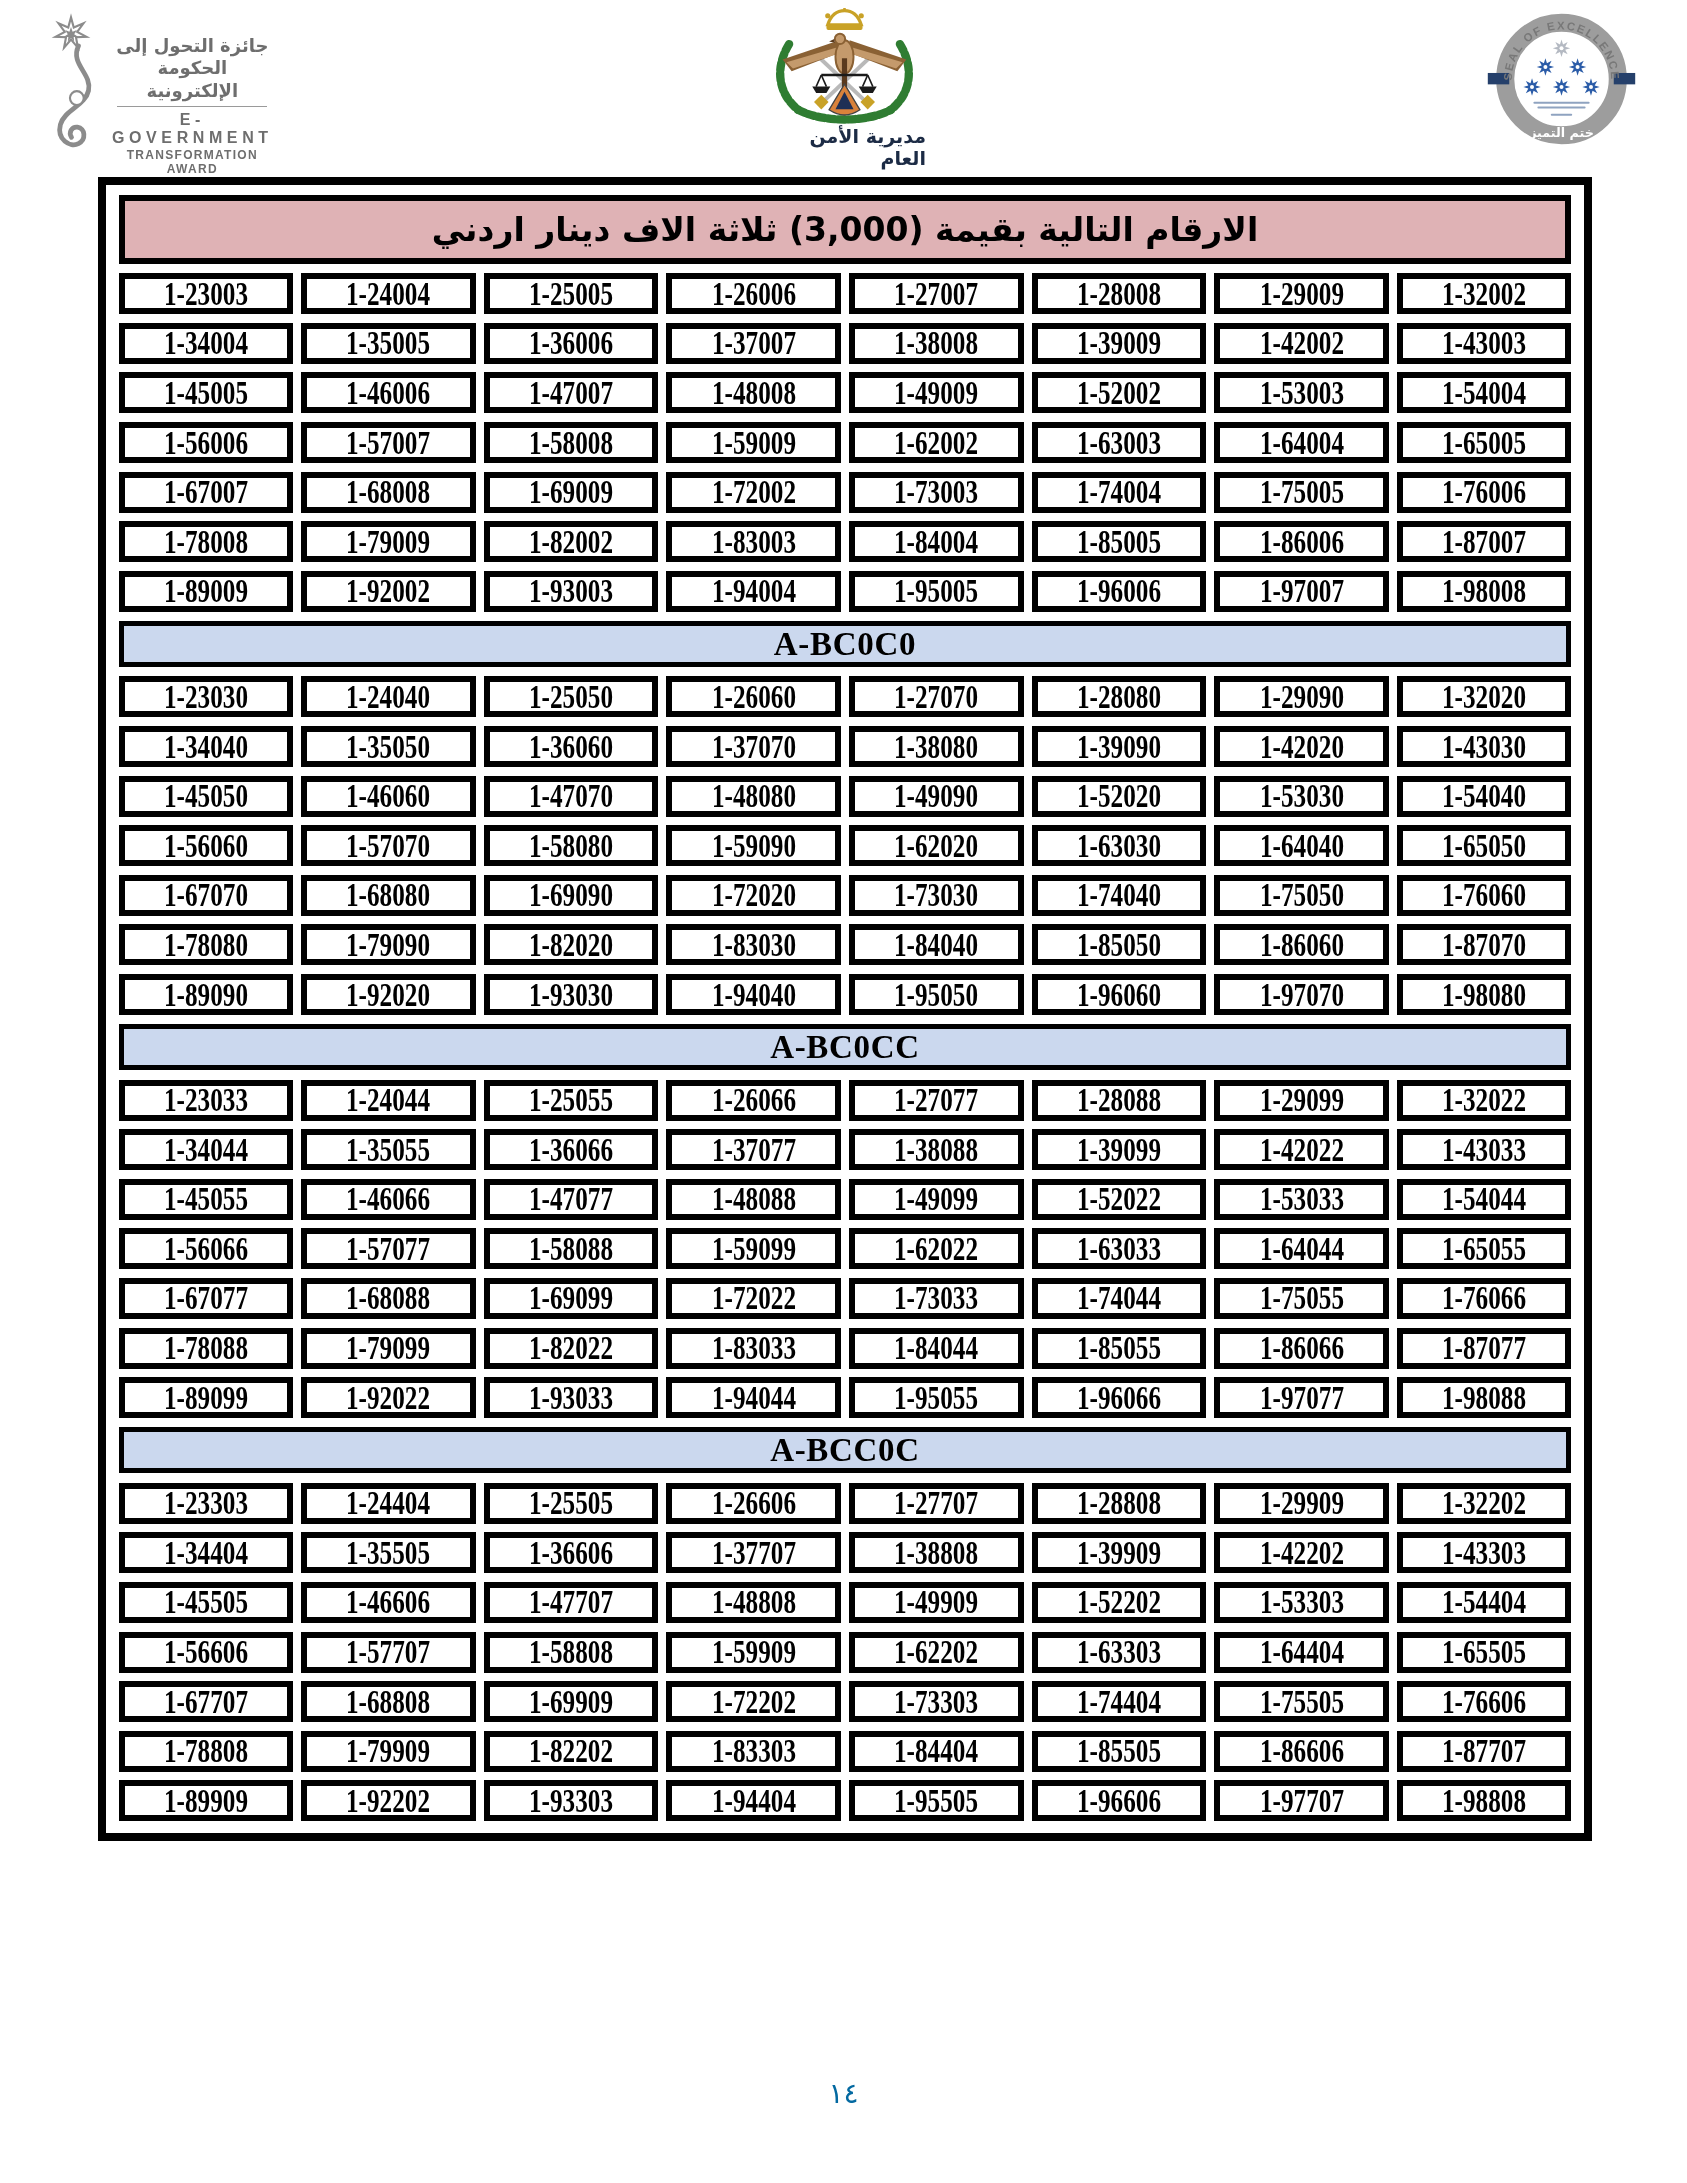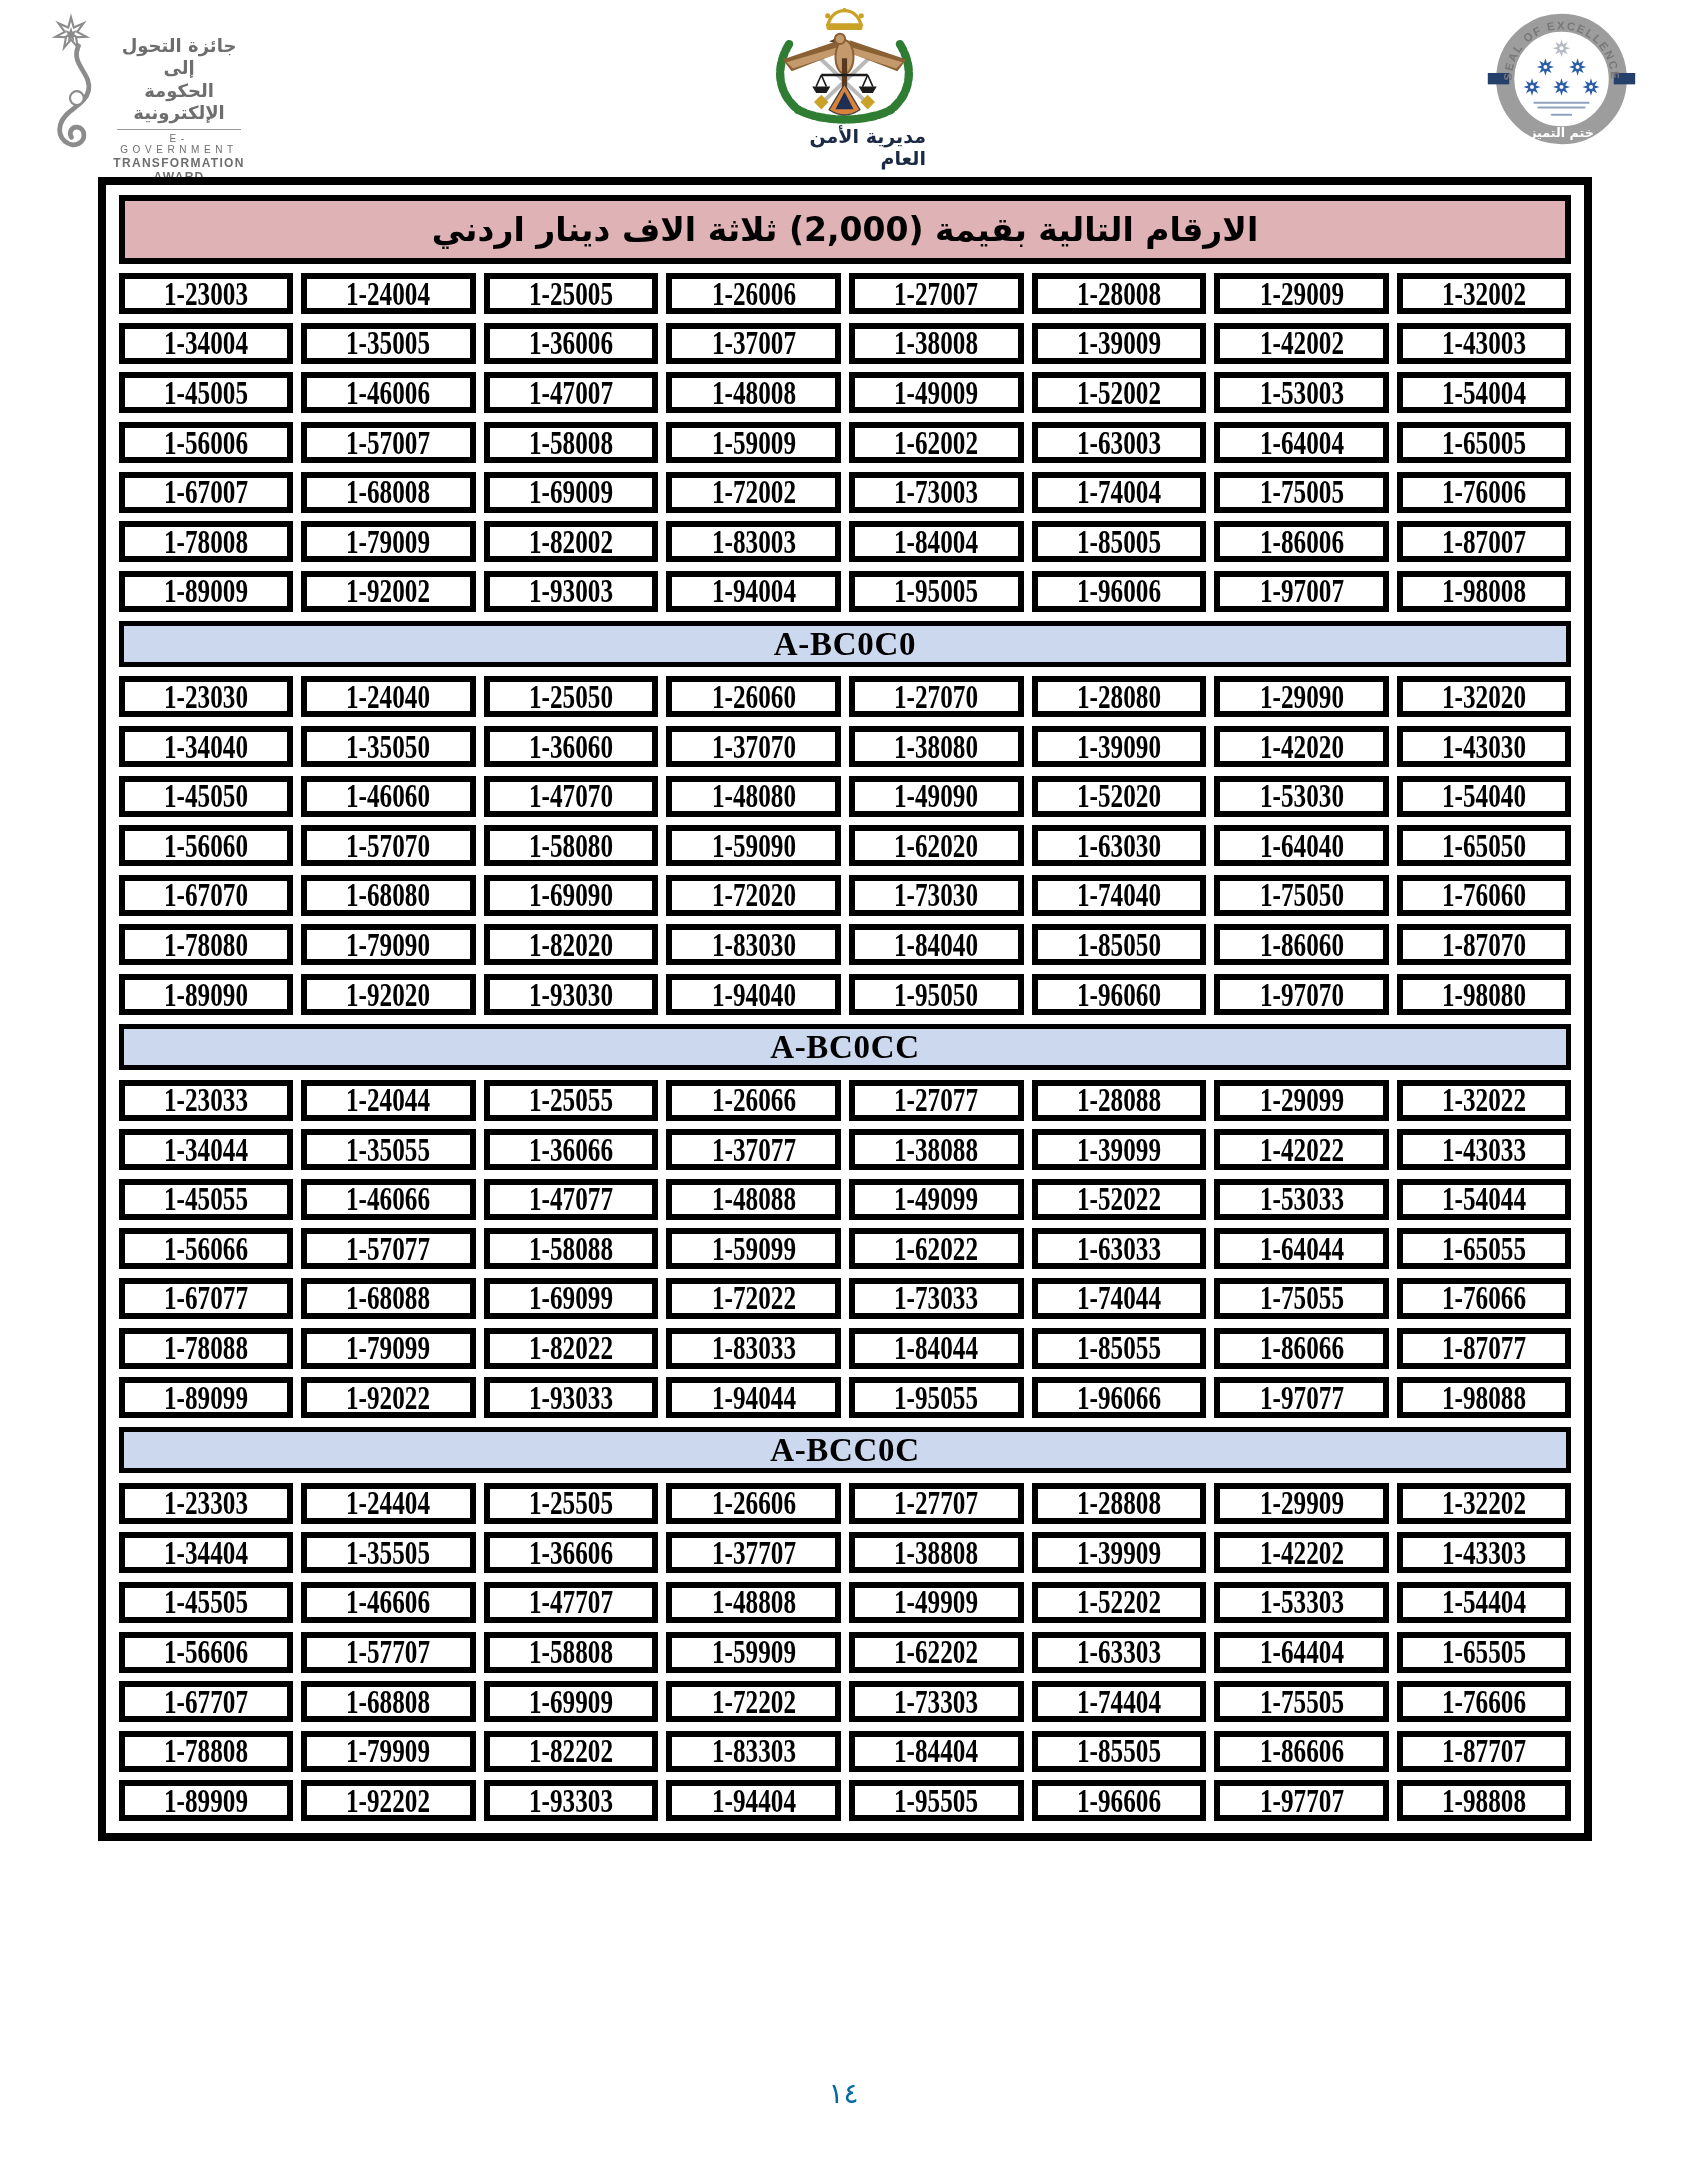--- a/index.html
+++ b/index.html
@@ -4,21 +4,21 @@
 <style>
   html,body{margin:0;padding:0;background:#ffffff;}
   .page{position:relative;width:1687px;height:2183px;background:#fff;overflow:hidden;
         font-family:"Liberation Serif", serif;}
   
   .logo-egov{position:absolute;left:34px;top:10.6px;width:212px;height:139px;display:flex;gap:4px;}
   .logo-egov svg{flex:0 0 74px;height:138px;}
   .egov-text{flex:1;color:#6e6e6e;text-align:center;padding-top:24px;}
   .egov-ar{font-family:"DejaVu Sans", sans-serif;font-weight:bold;font-size:18px;direction:rtl;line-height:1.25;}
   .egov-divider{height:1.3px;background:#9a9a9a;margin:4px 5.3px 3.3px;}
-  .egov-en1{font-family:"Liberation Sans", sans-serif;font-size:10px;letter-spacing:4.6px;font-weight:normal;}
+  .egov-en1{font-family:"Liberation Sans", sans-serif;font-size:16px;letter-spacing:4.6px;font-weight:bold;}
   .egov-en2{font-family:"Liberation Sans", sans-serif;font-size:12px;letter-spacing:1.3px;font-weight:bold;margin-top:1.3px;}
   .egov-note{font-family:"DejaVu Sans", sans-serif;font-size:9.3px;direction:rtl;margin-top:6.6px;color:#7d7d7d;line-height:1.5;}
   .logo-psd{position:absolute;left:761px;top:8px;width:165px;height:143px;text-align:right;}
   .psd-caption{font-family:"DejaVu Sans", sans-serif;font-weight:bold;font-size:19px;color:#1c2b45;margin-top:-1.3px;direction:rtl;}
   .logo-seal{position:absolute;left:1485px;top:12px;width:153px;height:134px;}
   
   .doc-table{position:absolute;left:98px;top:177px;width:1494px;border:8.6px solid #000;
              box-sizing:border-box;background:#fff;padding:10px 12.6px 11.2px;}
   .title-band{border:6px solid #000;background:var(--pink,#dfb2b5);height:69px;box-sizing:border-box;
               display:flex;align-items:center;justify-content:center;direction:rtl;
@@ -144,21 +144,21 @@
         <rect x="68" y="134" width="84" height="3" rx="1.5"></rect>
         <rect x="74" y="141" width="72" height="3" rx="1.5"></rect>
         <rect x="94" y="152" width="32" height="3" rx="1.5"></rect>
       </g>
       <text x="110" y="186" text-anchor="middle" font-family="DejaVu Sans, sans-serif" font-size="19" font-weight="bold" fill="#ffffff">ختم التميز</text>
     </svg>
   </div>
 
   <main class="doc-table">
     <div class="title-band">
-      <span>الارقام التالية بقيمة  (2,000) ثلاثة الاف دينار اردني</span>
+      <span>الارقام التالية بقيمة  (3,000) ثلاثة الاف دينار اردني</span>
     </div>
     <div>
         <section>
           <div class="cells">
             <div class="cell">
               <span>1-23003</span>
             </div>
             <div class="cell">
               <span>1-24004</span>
             </div>

